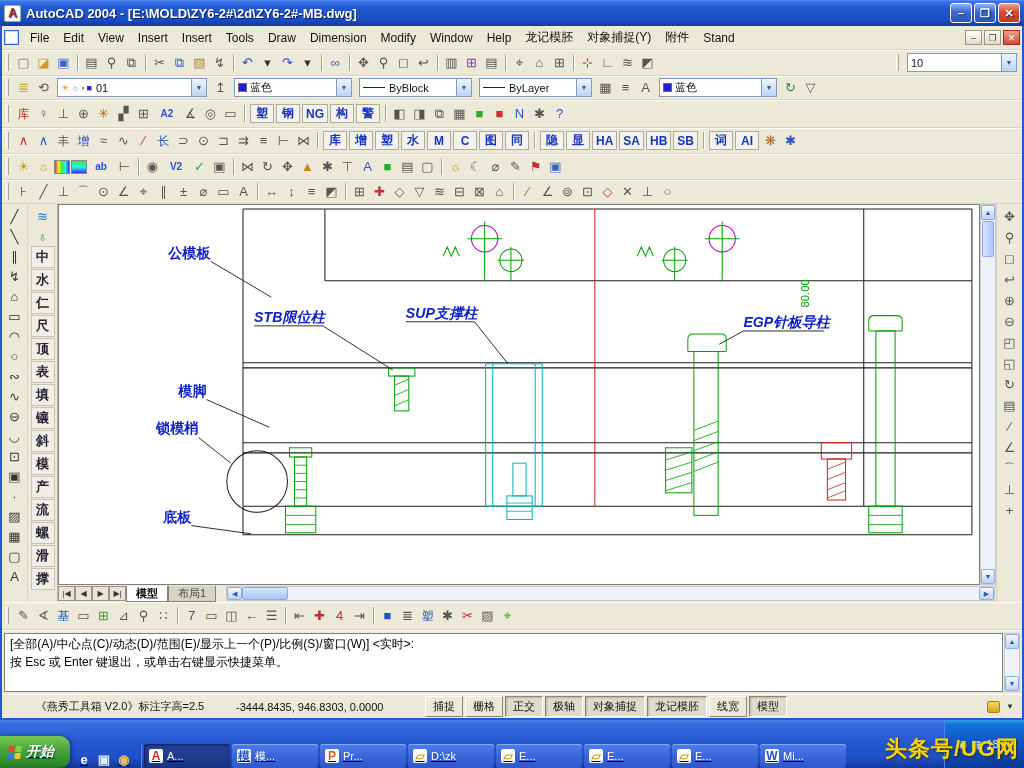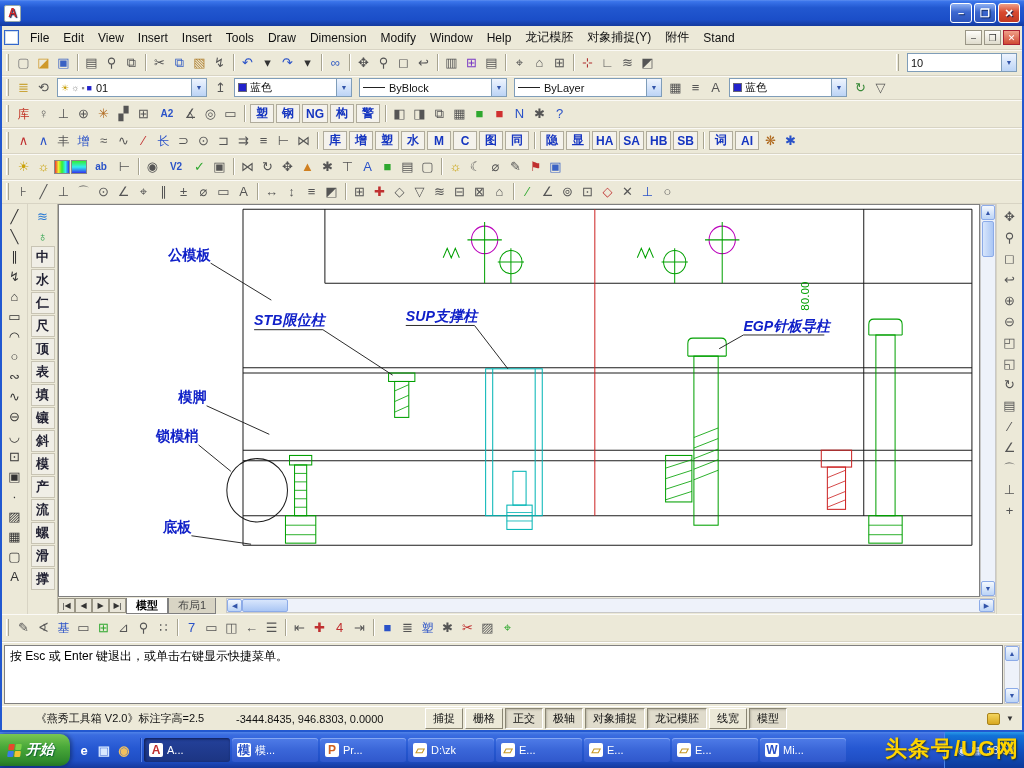--- a/index.html
+++ b/index.html
@@ -49,21 +49,21 @@
   .txtbtn { min-width:24px; height:19px; padding:0 3px; display:inline-flex; align-items:center; justify-content:center;
     color:#1535c0; font-weight:bold; font-size:12px; border:1px solid #b0ac9c; background:#f4f2ec; margin:0 1px; flex-shrink:0; }
   .combo { height:19px; background:#fff; border:1px solid #7f9db9; display:inline-flex; align-items:center;
     font-size:11px; padding-left:3px; margin:0 3px; color:#111; flex-shrink:0; }
   .combo .arrow { margin-left:auto; width:15px; height:100%; background:linear-gradient(#eef4fe,#bcd4f6);
     border-left:1px solid #7f9db9; color:#35a; display:flex; align-items:center; justify-content:center; font-size:7px; }
   .combo .val { white-space:nowrap; overflow:hidden; padding-right:3px; }
   .swatch { width:9px; height:9px; background:#2222cc; border:1px solid #667; margin-right:3px; flex-shrink:0; }
   .cmini { font-size:9px; margin-right:2px; }
   .ltline { width:22px; height:0; border-top:1px solid #222; margin-right:4px; }
-  .w150{width:150px;} .w118{width:118px;} .w128{width:148px;} .w110{width:110px;}
+  .w150{width:150px;} .w118{width:118px;} .w128{width:113px;} .w110{width:110px;}
 
   
   .workspace { flex:1 1 auto !important; min-height:0; display:flex; background:#ECE9D8; }
   .side-col { display:flex; flex-direction:column; align-items:center; background:#ECE9D8; padding-top:2px; }
   .side-col1 { width:26px; border-right:1px solid #d8d4c4; }
   .side-col2 { width:30px; border-right:1px solid #b8b4a4; }
   .side-col .tbtn { height:20px; }
   .side-char { width:24px; height:22px; display:inline-flex; align-items:center; justify-content:center;
     font-size:13px; font-weight:bold; color:#223; border:1px solid #c8c4b4; background:#f0eee6; margin-bottom:1px; }
   .canvas-col { flex:1; display:flex; flex-direction:column; min-width:0; }
@@ -104,22 +104,22 @@
     background:#ECE9D8; border-top:1px solid #fff; color:#111; }
   .status-left { width:226px; white-space:nowrap; overflow:hidden;text-align:center; }
   .coords { width:186px; white-space:nowrap; }
   .toggles { display:flex; gap:2px; }
   .toggle { border:1px solid #fff; border-right-color:#8a8674; border-bottom-color:#8a8674; padding:2px 7px; background:#ECE9D8; white-space:nowrap; }
   .toggle.on { border:1px solid #8a8674; border-right-color:#fff; border-bottom-color:#fff; background:#e0dccc; box-shadow:inset 1px 1px 2px #b8b4a4; }
   .status-lock { width:13px; height:12px; background:linear-gradient(#f4d45c,#d8a820); border:1px solid #a8821a; border-radius:2px; margin-left:auto; }
   .status-drop { font-size:8px; color:#333; padding:0 3px; }
 
   
-  .taskbar { height:36px; display:flex; align-items:center;
-    background:linear-gradient(180deg,#4f83e8 0%,#3a6ce0 8%,#2658d2 45%,#1f4ec4 80%,#15389c 100%); position:relative; }
+  .taskbar { height:48px; display:flex; align-items:flex-end;
+    background:linear-gradient(180deg,#4f83e8 0%,#3a6ce0 8%,#2658d2 45%,#1f4ec4 80%,#15389c 100%); position:relative;text-decoration:underline; }
   .start { height:32px; padding:0 16px 0 8px; display:flex; align-items:center; gap:5px;
     background:linear-gradient(180deg,#71bf44 0%,#4ca built?0%) , #3c9a3c; border-radius:0 10px 10px 0;
     color:#fff; font-weight:bold; font-style:italic; font-size:14px; text-shadow:1px 1px 1px #163; }
   .start { background:linear-gradient(180deg,#79c653 0%,#4aa93a 40%,#2f8a2c 85%,#257524 100%); box-shadow:2px 0 4px rgba(0,0,0,.35); }
   .winlogo { display:grid; grid-template-columns:6px 6px; grid-template-rows:6px 6px; gap:1px; transform:skewX(-8deg); }
   .winlogo span { border-radius:1px; }
   .wl-r{background:#e64a2c;} .wl-g{background:#7bd148;} .wl-b{background:#3a7ae8;} .wl-y{background:#f2c233;}
   .quick { display:flex; align-items:center; gap:2px; padding:0 5px; }
   .ql-icon { width:18px; height:18px; display:inline-flex; align-items:center; justify-content:center;
     color:#fff; font-size:13px; font-weight:bold; }
@@ -137,20 +137,21 @@
   .watermark { position:absolute; right:5px; bottom:4px; font-size:22px; font-weight:bold; color:#ffd400;
     text-shadow:1px 1px 2px rgba(40,40,0,.8); pointer-events:none; letter-spacing:1px; }
 </style>
 </head>
 <body>
 
 <div class="screen">
 
   <div class="titlebar">
     <span class="app-icon">A</span>
+    <span class="title-text">AutoCAD 2004 - [E:\MOLD\ZY6-2#\2d\ZY6-2#-MB.dwg]</span>
     <span class="win-controls">
         <span class="win-btn">–</span>
         <span class="win-btn">❐</span>
         <span class="win-btn close">✕</span>
       </span>
   </div>
 
   <div class="app-body">
 
     <div class="menubar">
@@ -627,20 +628,21 @@
           <span class="tbtn zh" style="color: rgb(42, 82, 200);">塑</span>
           <span class="tbtn" style="color: rgb(85, 85, 85);">✱</span>
           <span class="tbtn" style="color: rgb(192, 48, 48);">✂</span>
           <span class="tbtn" style="color: rgb(85, 85, 85);">▨</span>
           <span class="tbtn" style="color: rgb(47, 168, 47);">⌖</span>
         </span>
     </div>
 
     <div class="cmdwrap">
       <div class="cmd-text">
+        <div>[全部(A)/中心点(C)/动态(D)/范围(E)/显示上一个(P)/比例(S)/窗口(W)] &lt;实时&gt;:</div>
         <div>按 Esc 或 Enter 键退出，或单击右键显示快捷菜单。</div>
       </div>
       <div class="cmd-scroll">
         <span class="scroll-arrow">▲</span>
         <span class="vtrack"></span>
         <span class="scroll-arrow">▼</span>
       </div>
     </div>
 
     <div class="statusbar">

